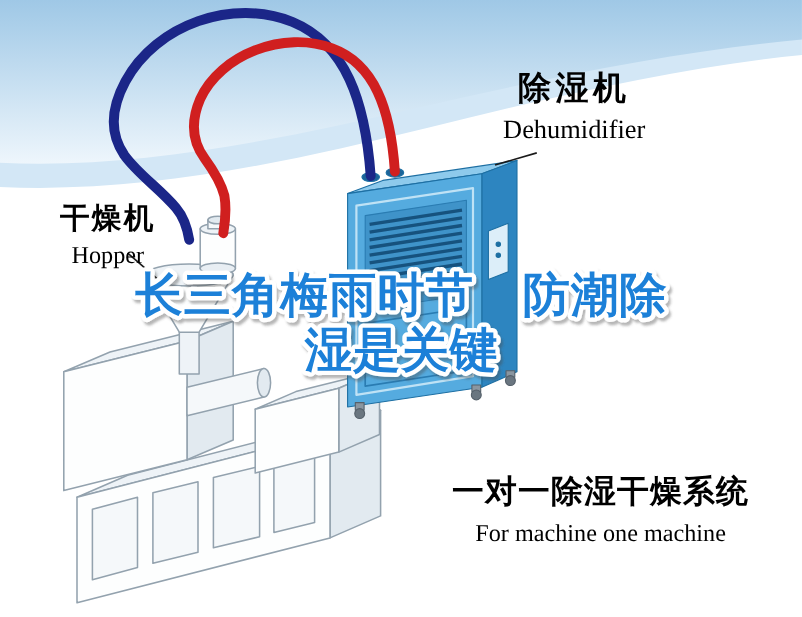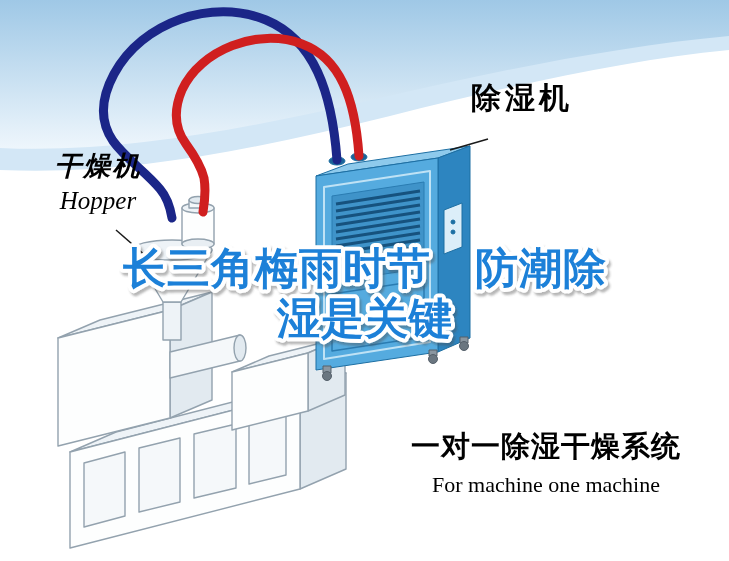--- a/index.html
+++ b/index.html
@@ -5,26 +5,26 @@
   html,body { margin:0; padding:0; background:#fff; }
   .stage {
     position:relative; width:729px; height:561px;
     background:#fff; overflow:hidden; margin:0 auto;
     font-family:"Liberation Sans", sans-serif;
   }
   .stage svg { position:absolute; left:0; top:0; }
   .lbl { position:absolute; text-align:center; color:#000; }
   .zh { font-family:"Liberation Sans", sans-serif; font-weight:700; }
   .serif { font-family:"Liberation Serif", serif; }
-  .dehum { left:442px; top:78px; width:160px; }
+  .dehum { left:442px; top:60px; width:160px; }
   .dehum .zh { font-size:30px; letter-spacing:4px; }
   .dehum .en { font-size:24px; margin-top:4px; }
-  .hopperlbl { left:44px; top:148px; width:108px;font-style:italic; }
+  .hopperlbl { left:44px; top:180px; width:108px; }
   .hopperlbl .zh { font-size:27px; letter-spacing:2px; }
-  .hopperlbl .en { font-size:25px; margin-top:3px; }
+  .hopperlbl .en { font-size:22px; margin-top:3px; }
   .system { left:396px; top:427px; width:300px; }
   .system .zh { font-size:29px; letter-spacing:1px; }
   .system .en { font-size:22px; margin-top:5px; }
   .headline {
     font-family:"Liberation Sans", sans-serif;
     font-weight:700; font-size:43px; letter-spacing:1px;
     text-anchor:middle;
     stroke:#ffffff; stroke-width:8px; paint-order:stroke;
     stroke-linejoin:round;
   }
@@ -110,20 +110,21 @@
     <line x1="116" y1="230" x2="147" y2="257" stroke="#1a1a1a" stroke-width="1.5"></line>
 
     <g filter="url(#txtshadow)">
       <text class="headline" x="365" y="283" fill="#1a80d8">长三角梅雨时节　防潮除</text>
       <text class="headline" x="365" y="333" fill="#1a80d8">湿是关键</text>
     </g>
   </svg>
 
   <div class="lbl dehum">
     <div class="zh">除湿机</div>
+    <div class="en serif">Dehumidifier</div>
   </div>
 
   <div class="lbl hopperlbl">
     <div class="zh">干燥机</div>
     <div class="en serif">Hopper</div>
   </div>
 
   <div class="lbl system">
     <div class="zh">一对一除湿干燥系统</div>
     <div class="en serif">For machine one machine</div>

